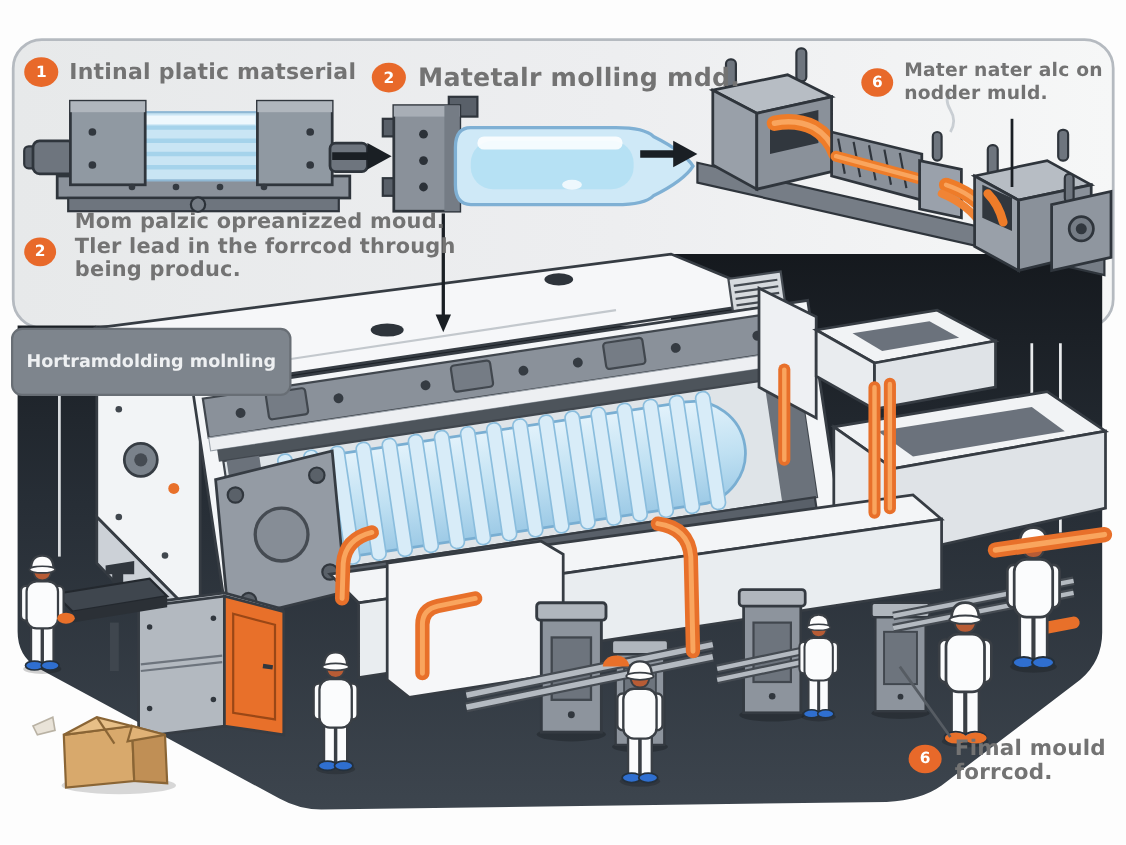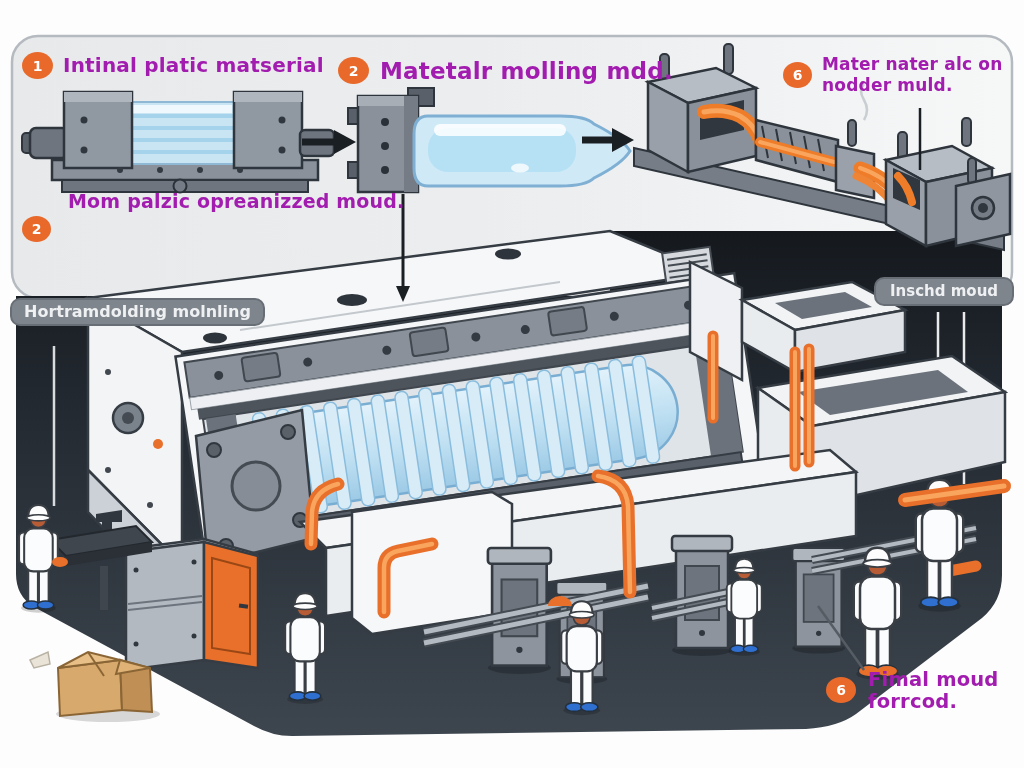--- a/index.html
+++ b/index.html
@@ -2,24 +2,24 @@
 <html><head>
 <meta charset="utf-8">
 <style>
   html,body{margin:0;padding:0;background:#ffffff}
   .stage{position:relative;width:1024px;height:768px;background:#fdfdfd;
          font-family:"DejaVu Sans",sans-serif;overflow:hidden}
   .scene{position:absolute;left:0;top:0}
   .badge{position:absolute;width:31px;height:27px;border-radius:50%;
          background:#e8692a;color:#fff;font-size:14px;font-weight:700;
          display:flex;align-items:center;justify-content:center}
-  .lbl{position:absolute;color:#a21caf;font-weight:600;letter-spacing:.2px;white-space:nowrap}
+  .lbl{position:absolute;color:#737373;font-weight:600;letter-spacing:.2px;white-space:nowrap}
   .lbl .ln{display:block}
   .tag{position:absolute;background:#7e858d;border:2px solid #686e75;color:#eef0f2;
-       font-weight:700;border-radius:10px;line-height:1.14;padding:3px 12px;white-space:nowrap}
+       font-weight:700;border-radius:10px;line-height:1.14;padding:20px 12px;white-space:nowrap}
   #badge-step1{left:22px;top:52px}
   #lbl-step1{left:63px;top:53px;font-size:20px}
   #badge-step2{left:338px;top:57px}
   #lbl-step2{left:380px;top:58px;font-size:23px}
   #badge-step6{left:783px;top:62px;width:29px;height:26px}
   #lbl-step6{left:822px;top:54px;font-size:17px;line-height:21px}
   #note-intro{left:68px;top:190px;font-size:19px}
   #badge-note{left:22px;top:216px;width:29px;height:26px}
   #note-lines{left:68px;top:214px;font-size:19px;line-height:21px}
   #tag-left{left:10px;top:298px;font-size:16px}
@@ -346,28 +346,29 @@
 
 <div class="badge" id="badge-step6">6</div>
 <div class="lbl" id="lbl-step6">
   <span class="ln">Mater nater alc on</span>
   <span class="ln">nodder muld.</span>
 </div>
 
 <div class="lbl" id="note-intro">Mom palzic opreanizzed moud.</div>
 <div class="badge" id="badge-note">2</div>
 <div class="lbl" id="note-lines">
+  <span class="ln">Tler lead in the forrcod through</span>
+  <span class="ln">being produc.</span>
 </div>
 
 <div class="tag" id="tag-left">
   <span class="ln">Hortramdolding</span>
   <span class="ln">molnling</span>
 </div>
 
-<div class="tag" id="tag-right">Inschd moud</div>
 
 <div class="badge" id="badge-final">6</div>
 <div class="lbl" id="lbl-final">
-  <span class="ln">Fimal moud</span>
+  <span class="ln">Fimal mould</span>
   <span class="ln">forrcod.</span>
 </div>
 
 </div>
 
 </body></html>

